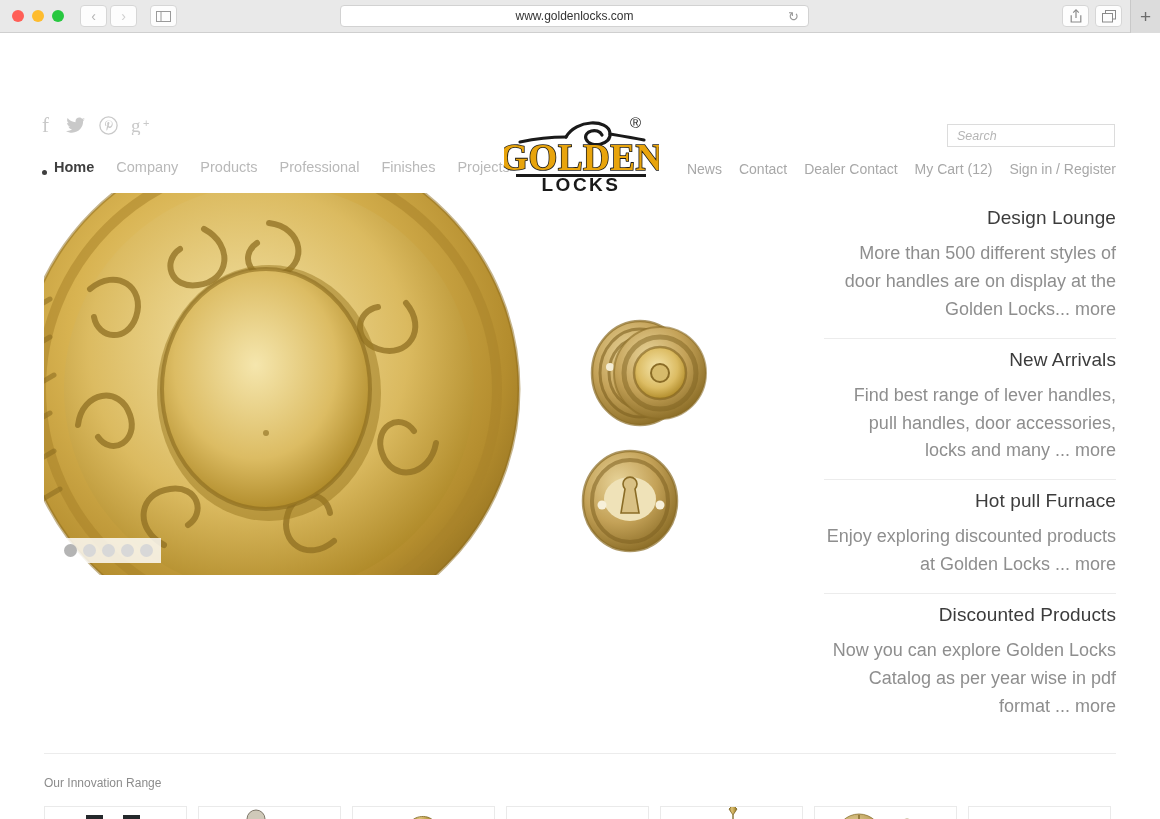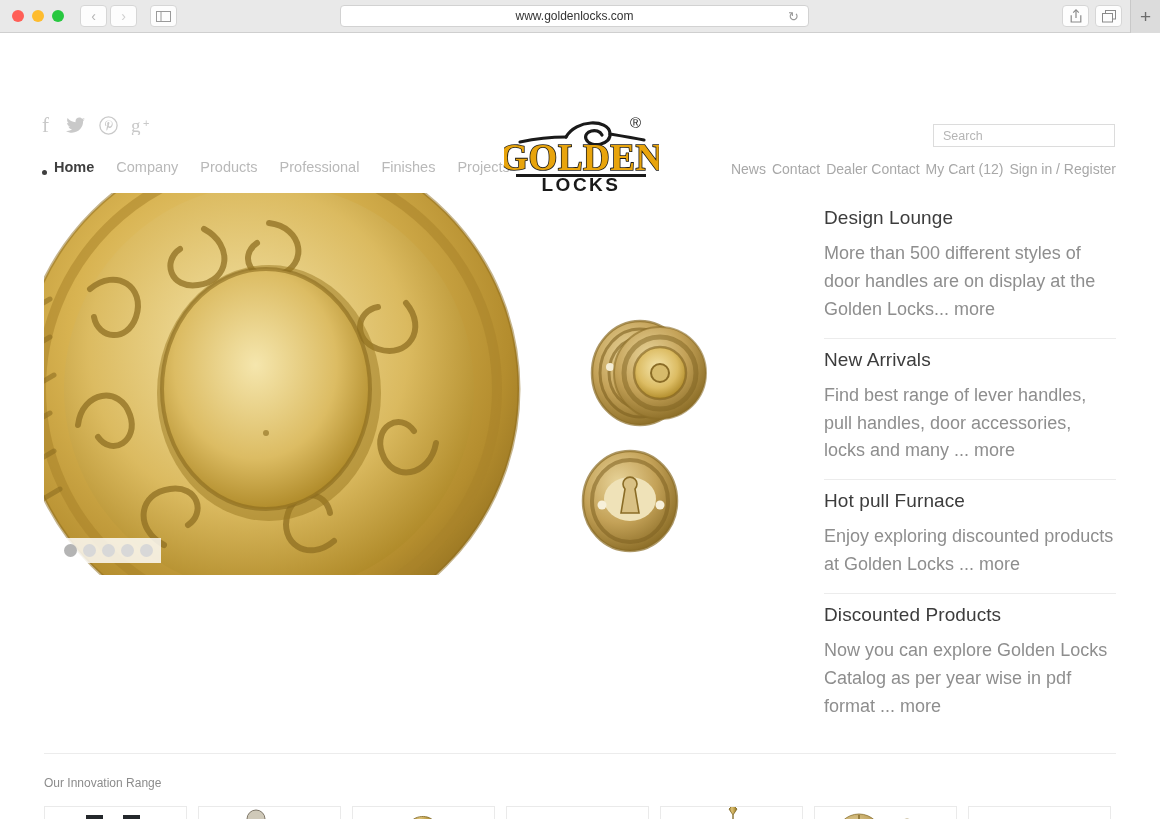--- a/index.html
+++ b/index.html
@@ -69,49 +69,49 @@
   }
   .mainnav .item { white-space: nowrap; }
   .mainnav .item.active { color: #3f3f3f; font-weight: 600; display: flex; align-items: flex-end; gap: 7px; }
   .mainnav .dot { width: 5px; height: 5px; border-radius: 50%; background: #3f3f3f; display:inline-block; }
 
   .logo { position: absolute; left: 504px; top: 78px; width: 155px; text-align: center; }
   .logo svg { display: block; }
 
   .search-box {
     position: absolute; right: 45px; top: 91px;
-    width: 182px; height: 23px; border: 1px solid #dcdcdc;
+    width: 168px; height: 23px; border: 1px solid #dcdcdc;
     background: #fff; font-size: 12.5px; color: #b0b0b0;
-    padding: 0 9px; font-family: "Liberation Sans", sans-serif;
+    padding: 0 9px; font-family: "Liberation Sans", sans-serif; font-style: italic;
   }
   .search-box::placeholder { color: #b5b5b5; }
 
   .utilnav {
     position: absolute; right: 44px; top: 128px;
-    display: flex; gap: 6px; font-size: 14px; color: #a8a8a8;
+    display: flex; gap: 17px; font-size: 14px; color: #a8a8a8;
     white-space: nowrap;
   }
 
   
   .hero-row { position: relative; padding: 0 44px; display: flex; gap: 20px; }
   .hero {
     position: relative; width: 760px; height: 382px;
     background: #ffffff; overflow: hidden; flex: none;
   }
   .hero svg { position: absolute; left: 0; top: 0; }
   .dots {
     position: absolute; left: 12px; bottom: 12px;
     background: rgba(255,255,255,0.82); padding: 6px 8px;
     display: flex; gap: 6px; align-items: center;
   }
   .dot-item { width: 13px; height: 13px; border-radius: 50%; background: #d8d8d8; }
   .dot-item.active { background: #b4b4b4; }
 
   .sidebar { width: 292px; padding-top: 4px; }
-  .panel { padding: 10px 0 14px 0; border-bottom: 1px solid #ececec; text-align: left; }
+  .panel { padding: 10px 0 14px 0; border-bottom: 1px solid #ececec; text-align: right; }
   .panel:last-child { border-bottom: none; }
   .panel h3 { font-size: 19px; font-weight: 400; color: #3c3c3c; margin-bottom: 11px; letter-spacing: .1px; }
   .panel p { font-size: 18px; color: #8e8e8e; line-height: 1.55; }
 
   .divider { margin: 18px 44px 0 44px; border-top: 1px solid #ececec; }
 
   .section-title {
     margin: 22px 0 16px 44px; font-size: 12px; color: #8c8c8c; font-weight: 400;
   }
 

